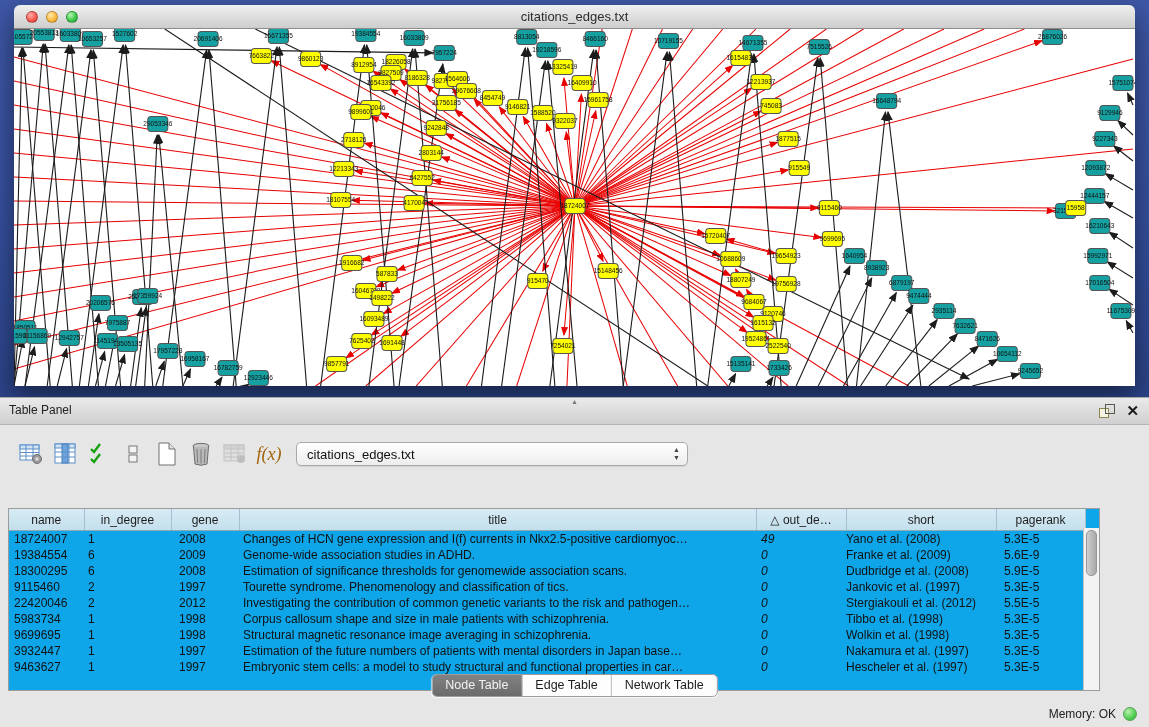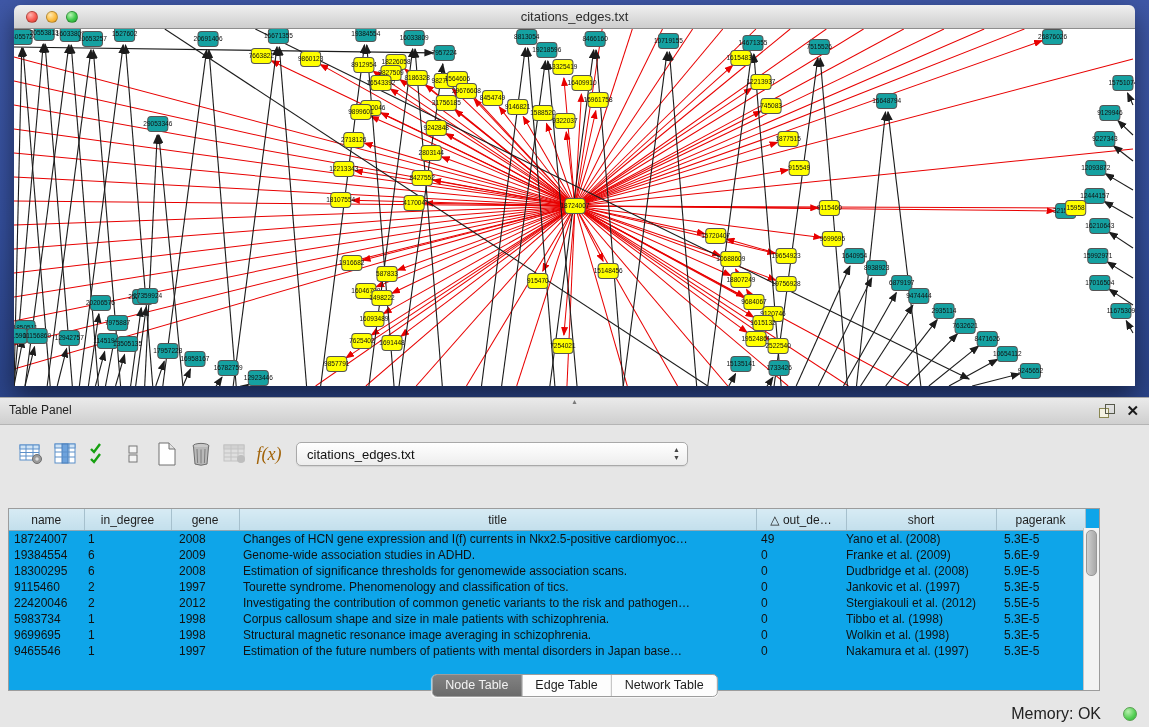--- a/index.html
+++ b/index.html
@@ -44,35 +44,35 @@
     align-items:center;line-height:8px;font-size:7px;color:#444;}
   
   #table-wrap{position:absolute;left:8px;top:90px;width:1092px;height:183px;background:#0ea5e9;
     border:1px solid #9c9c9c;box-sizing:border-box;overflow:hidden;margin-top:21px;}
   table{border-collapse:collapse;table-layout:fixed;width:1076px;}
   th{height:19px;background:linear-gradient(#d7ebf4,#c3dfec);border-right:1px solid #a6c0cd;
     border-bottom:1px solid #8fa9b6;font-size:12px;font-weight:normal;color:#1d1d1d;
     overflow:hidden;white-space:nowrap;text-align:center;}
   td{height:16px;font-size:12px;color:#111;overflow:hidden;white-space:nowrap;padding:0;}
   td.c0{padding-left:5px;}td.c1{padding-left:4px;}td.c2{padding-left:8px;}
-  td.c3{padding-left:4px;}td.c4{padding-left:5px;}td.c5{text-align:left;}td.c6{padding-left:8px;}
+  td.c3{padding-left:4px;}td.c4{padding-left:5px;font-style:italic;}td.c5{text-align:left;}td.c6{padding-left:8px;}
   #vscroll{position:absolute;right:0;top:19px;bottom:0;width:15px;background:#f3f3f3;border-left:1px solid #c4c4c4;}
   #vthumb{position:absolute;left:2px;top:2px;width:9px;height:44px;border-radius:5px;
     background:linear-gradient(90deg,#cfcfcf,#a8a8a8);border:1px solid #979797;}
   
   #tabbar{position:absolute;left:50%;top:277px;transform:translateX(-50%);display:flex;
     border:1px solid #9d9d9d;border-radius:5px;overflow:hidden;height:21px;background:#fdfdfd;
     box-shadow:0 1px 1px rgba(255,255,255,.7);}
   .tab{padding:0 13px;line-height:21px;font-size:12.5px;color:#1c1c1c;border-right:1px solid #bdbdbd;}
   .tab:last-child{border-right:none;}
   .tab.selected{background:linear-gradient(#828282,#6b6b6b);color:#f2f2f2;}
   
   #statusbar{position:absolute;left:0;bottom:0;width:1149px;height:27px;
     display:flex;align-items:center;justify-content:flex-end;padding-right:12px;box-sizing:border-box;}
-  #memory-label{font-size:16px;color:#222;margin-right:22px;}
+  #memory-label{font-size:12px;color:#222;margin-right:7px;}
   #memory-dot{width:14px;height:14px;border-radius:50%;border:1px solid #58a050;
     background:radial-gradient(circle at 35% 30%,#b8f0ae,#52ce52 60%,#2fae3a);box-sizing:border-box;}
 </style>
 </head>
 <body>
 
 <div id="desktop">
   <div id="graph-window">
     <div id="titlebar">
       <div class="lights">
@@ -652,26 +652,35 @@
           <tr>
             <td class="c0">9699695</td>
             <td class="c1">1</td>
             <td class="c2">1998</td>
             <td class="c3">Structural magnetic resonance image averaging in schizophrenia.</td>
             <td class="c4">0</td>
             <td class="c5">Wolkin et al. (1998)</td>
             <td class="c6">5.3E-5</td>
           </tr>
           <tr>
-            <td class="c0">9465546</td>
+            <td class="c0">3932447</td>
             <td class="c1">1</td>
             <td class="c2">1997</td>
             <td class="c3">Estimation of the future numbers of patients with mental disorders in Japan base…</td>
             <td class="c4">0</td>
             <td class="c5">Nakamura et al. (1997)</td>
+            <td class="c6">5.3E-5</td>
+          </tr>
+          <tr>
+            <td class="c0">9463627</td>
+            <td class="c1">1</td>
+            <td class="c2">1997</td>
+            <td class="c3">Embryonic stem cells: a model to study structural and functional properties in car…</td>
+            <td class="c4">0</td>
+            <td class="c5">Hescheler et al. (1997)</td>
             <td class="c6">5.3E-5</td>
           </tr>
         </tbody>
     </table>
     <div id="vscroll">
       <div id="vthumb"></div>
     </div>
   </div>
 
   <div id="tabbar">

